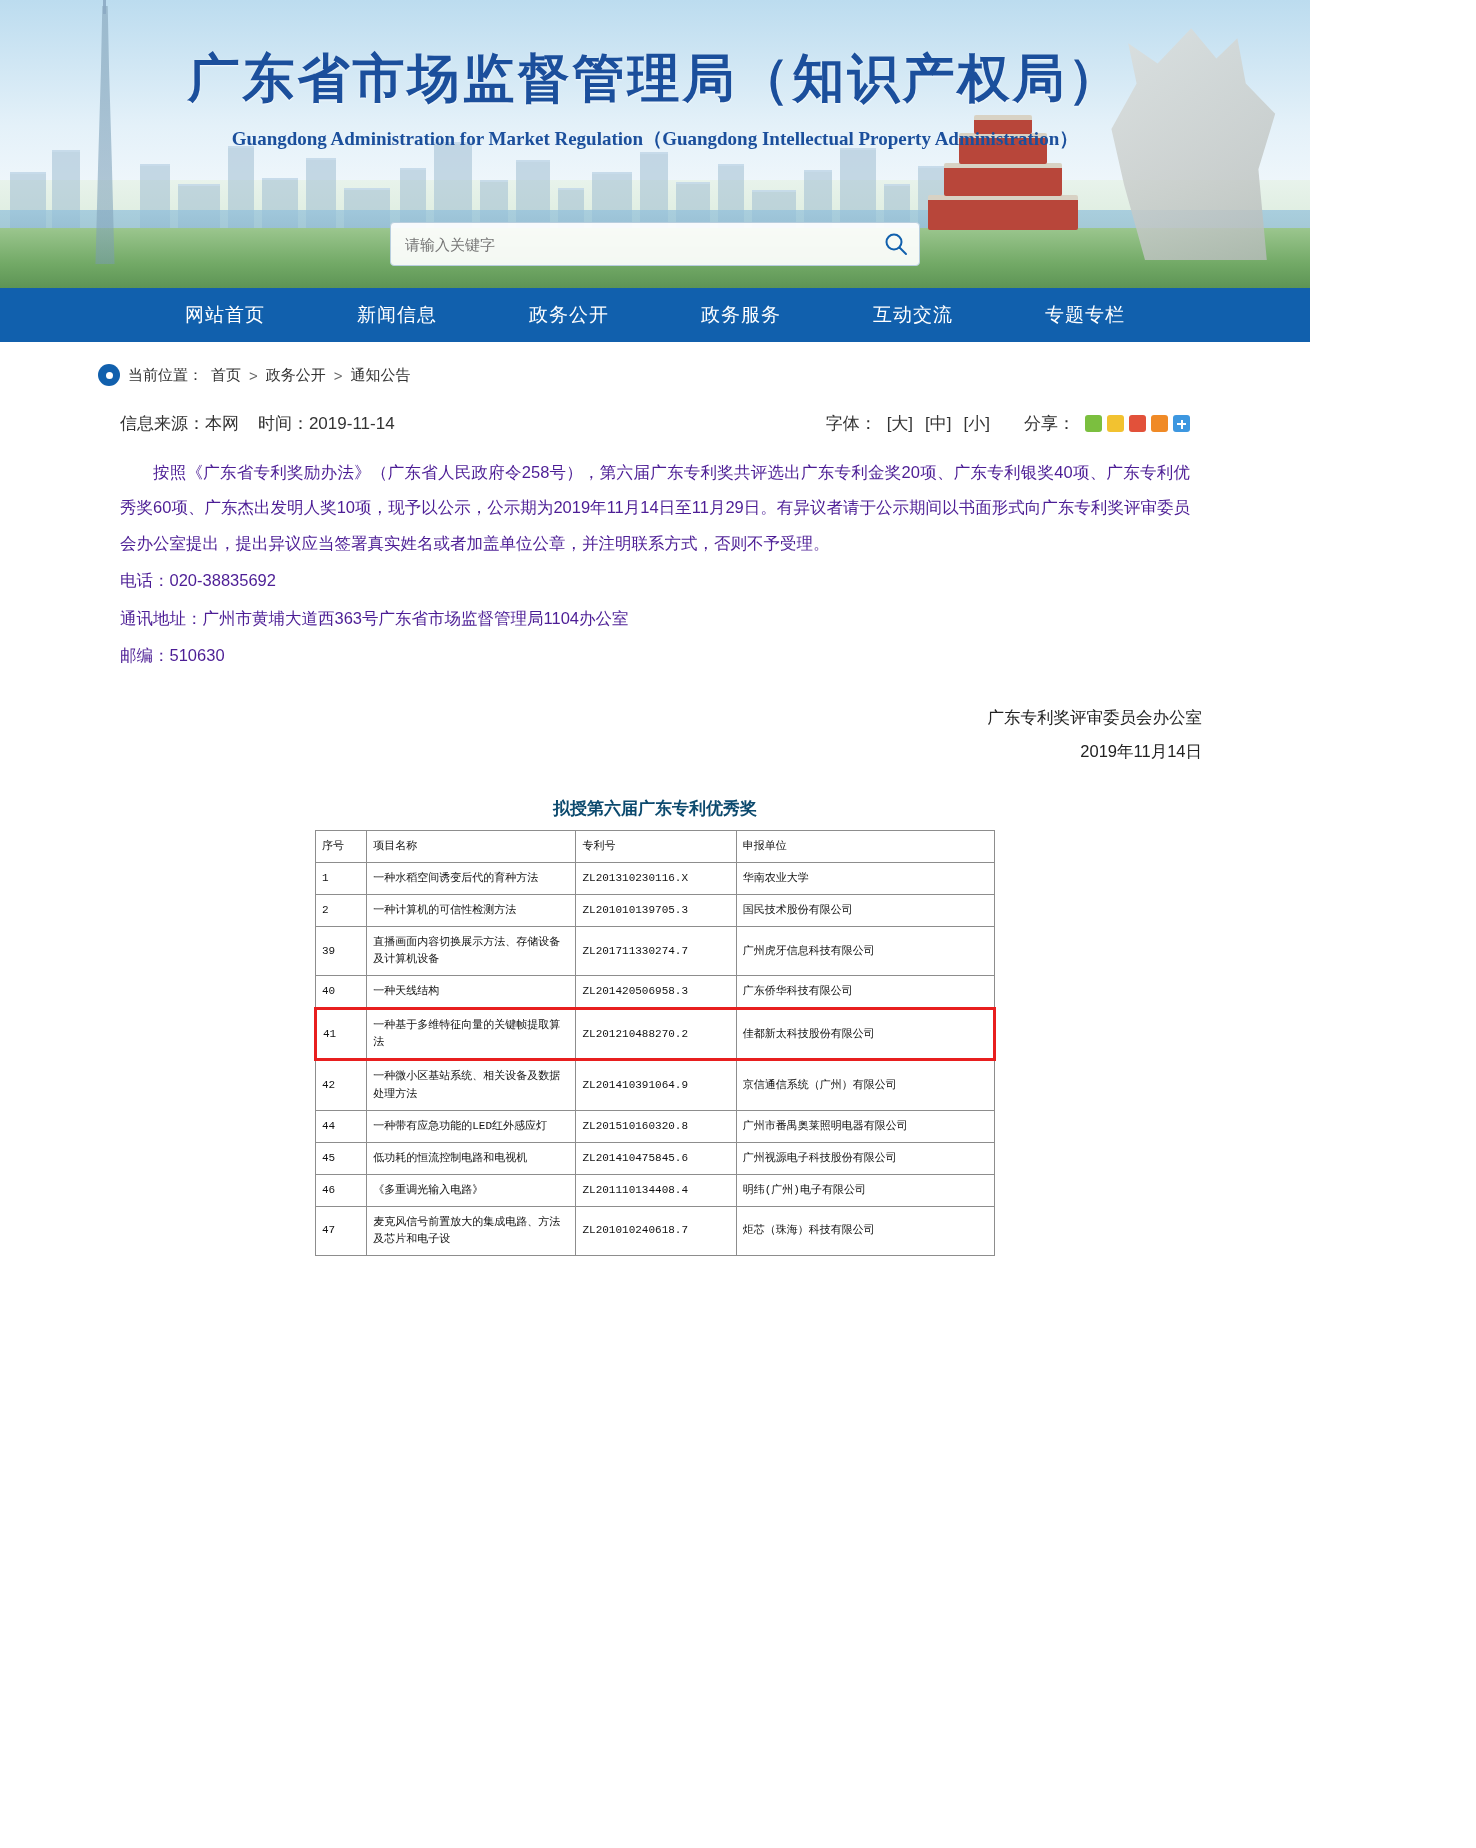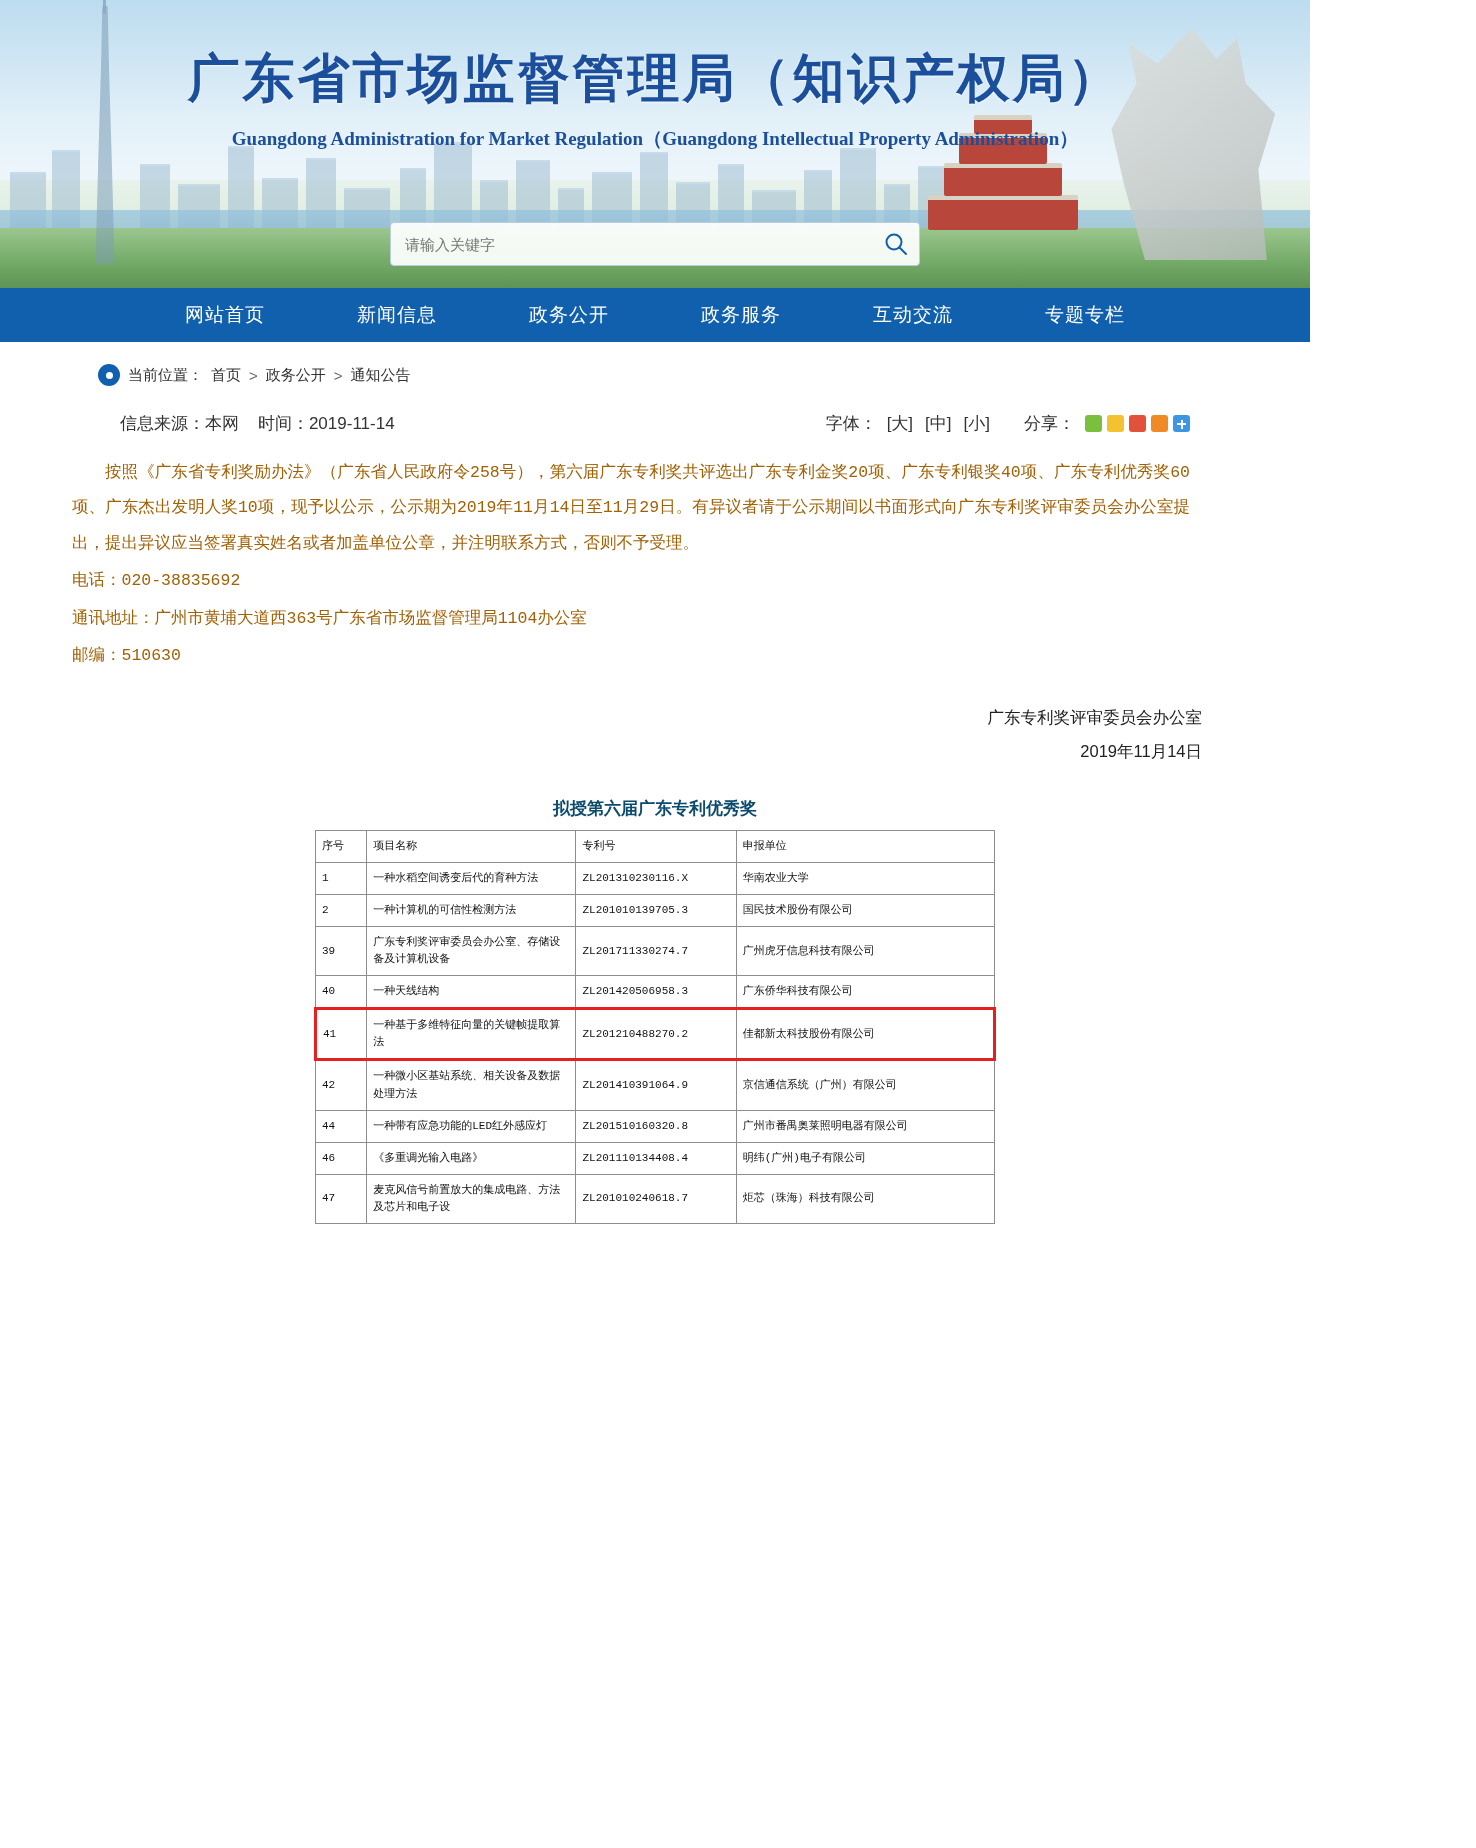--- a/index.html
+++ b/index.html
@@ -229,26 +229,25 @@
   .ic-blue { background: #3d97e0; position: relative; }
   .ic-blue::before, .ic-blue::after {
     content: "";
     position: absolute;
     background: #fff;
   }
   .ic-blue::before { left: 4px; top: 8px; width: 9px; height: 2px; }
   .ic-blue::after { left: 7.5px; top: 4.5px; width: 2px; height: 9px; }
 
   .body-text {
-    padding: 20px 120px 0 72px;
+    padding: 20px 120px 0 120px;
     font-size: 16.5px;
     line-height: 2.15;
-    color: #a16207;
+    color: #4c1d95;
     text-align: justify;
-    font-family: Liberation Mono, monospace;
   }
   .body-text p { margin: 0 0 2px 0; }
   .indent { text-indent: 2em; }
 
   .sign {
     padding: 24px 108px 0 0;
     text-align: right;
     font-size: 16.5px;
     line-height: 2.1;
     color: #222;
@@ -435,21 +434,21 @@
               <td>华南农业大学</td>
             </tr>
             <tr>
               <td>2</td>
               <td>一种计算机的可信性检测方法</td>
               <td>ZL201010139705.3</td>
               <td>国民技术股份有限公司</td>
             </tr>
             <tr>
               <td>39</td>
-              <td>广东专利奖评审委员会办公室、存储设备及计算机设备</td>
+              <td>直播画面内容切换展示方法、存储设备及计算机设备</td>
               <td>ZL201711330274.7</td>
               <td>广州虎牙信息科技有限公司</td>
             </tr>
             <tr>
               <td>40</td>
               <td>一种天线结构</td>
               <td>ZL201420506958.3</td>
               <td>广东侨华科技有限公司</td>
             </tr>
             <tr class="highlight">
@@ -464,20 +463,26 @@
               <td>ZL201410391064.9</td>
               <td>京信通信系统（广州）有限公司</td>
             </tr>
             <tr>
               <td>44</td>
               <td>一种带有应急功能的LED红外感应灯</td>
               <td>ZL201510160320.8</td>
               <td>广州市番禺奥莱照明电器有限公司</td>
             </tr>
             <tr>
+              <td>45</td>
+              <td>低功耗的恒流控制电路和电视机</td>
+              <td>ZL201410475845.6</td>
+              <td>广州视源电子科技股份有限公司</td>
+            </tr>
+            <tr>
               <td>46</td>
               <td>《多重调光输入电路》</td>
               <td>ZL201110134408.4</td>
               <td>明纬(广州)电子有限公司</td>
             </tr>
             <tr>
               <td>47</td>
               <td>麦克风信号前置放大的集成电路、方法及芯片和电子设</td>
               <td>ZL201010240618.7</td>
               <td>炬芯（珠海）科技有限公司</td>

